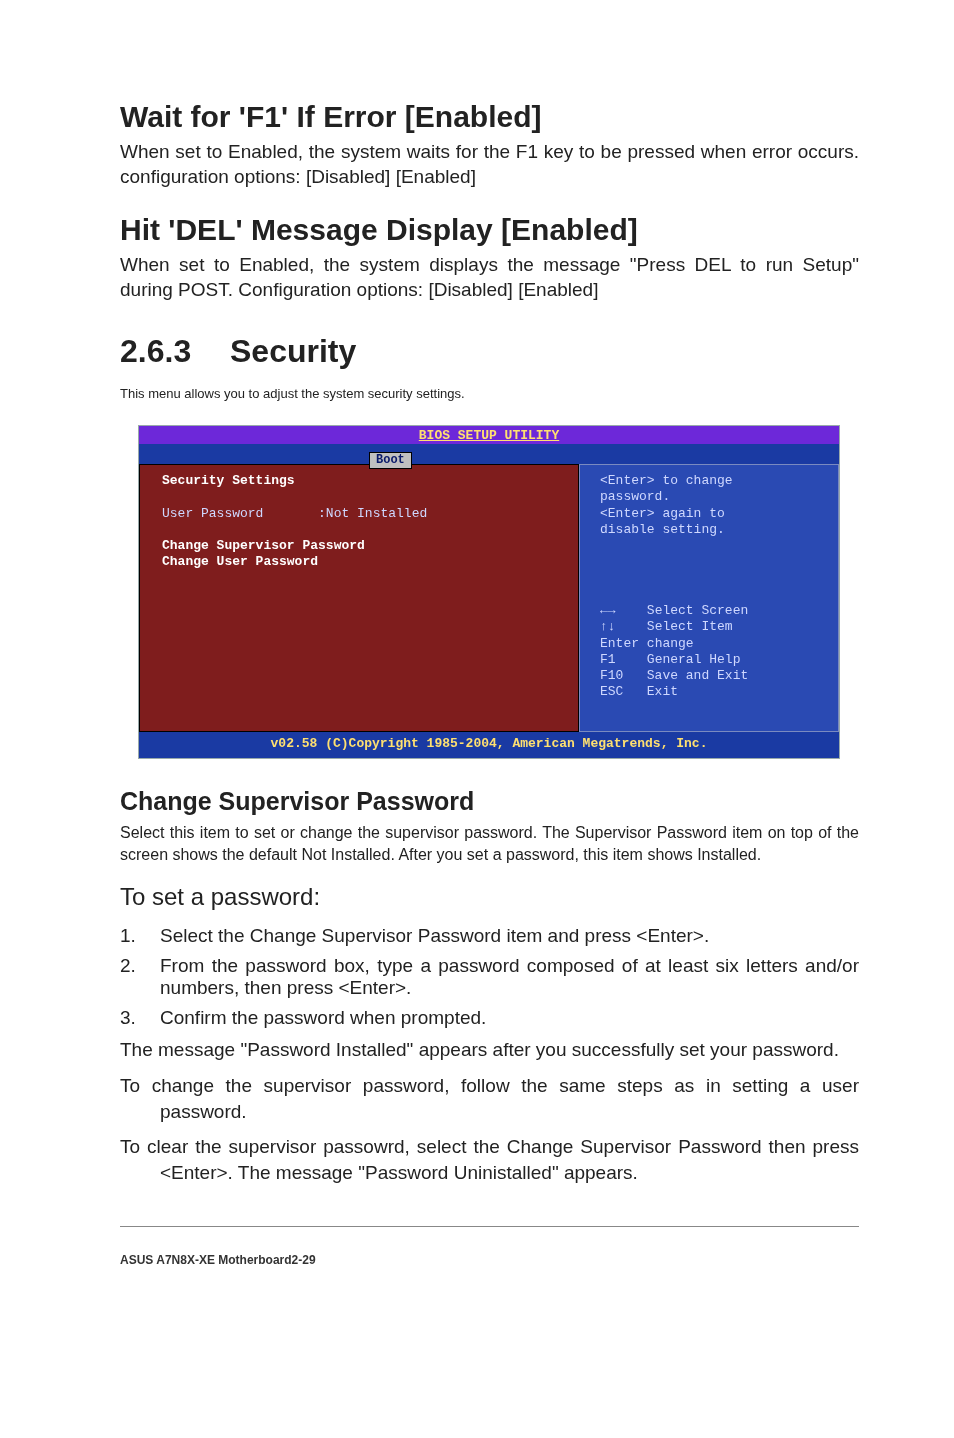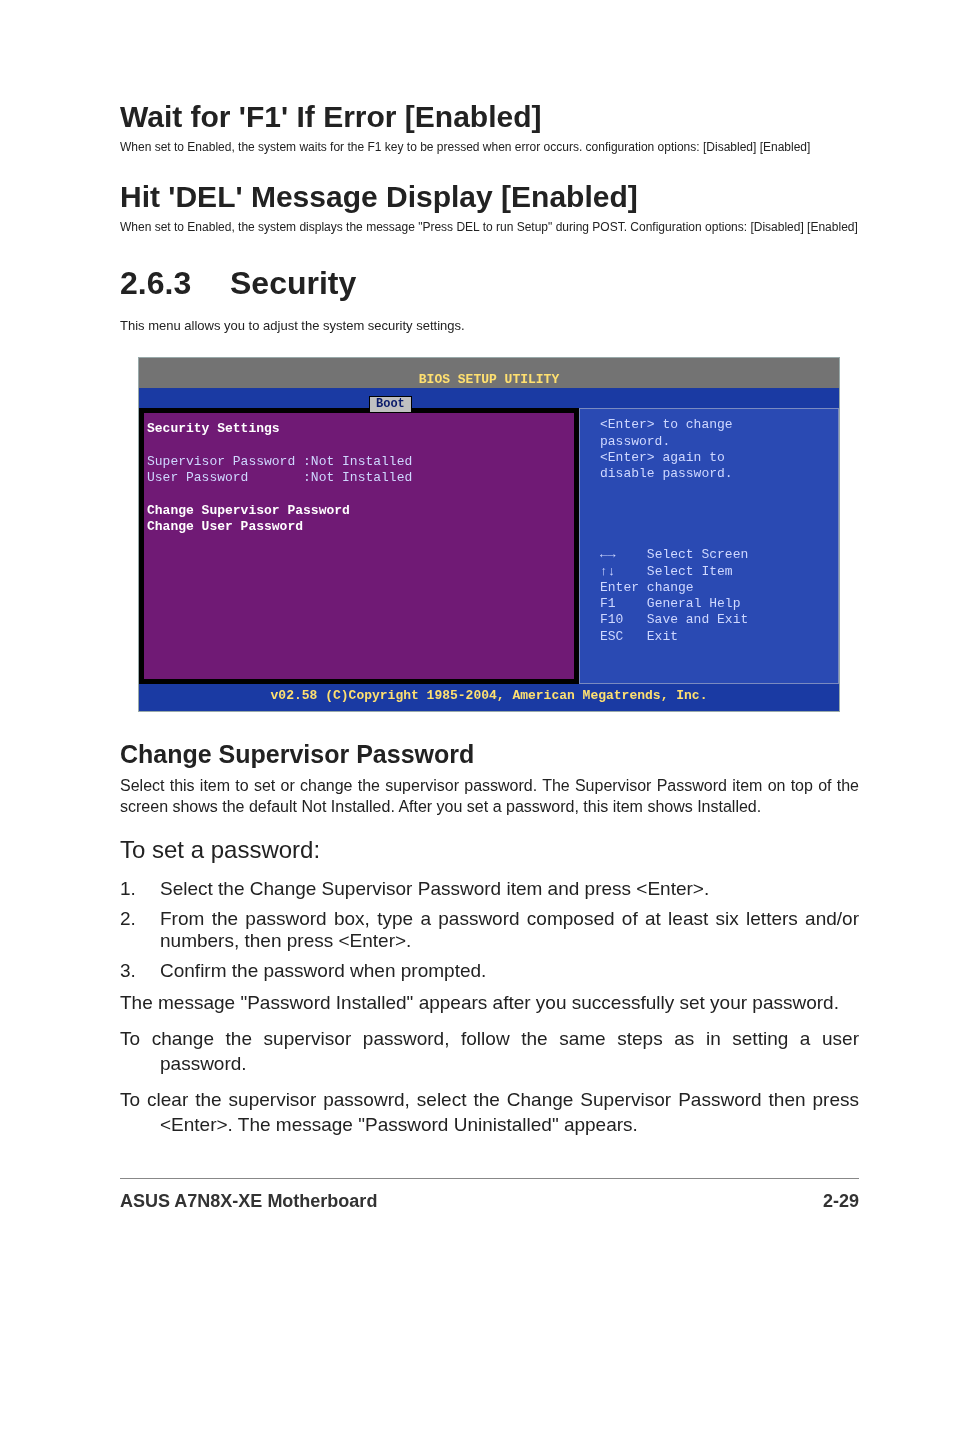--- a/index.html
+++ b/index.html
@@ -12,21 +12,21 @@
   }
   .page {
     padding: 100px 95px 40px 120px;
   }
   h2.heading {
     font-size: 30px;
     font-weight: bold;
     margin: 0 0 6px 0;
   }
   p.body {
-    font-size: 12px;
+    font-size: 19px;
     line-height: 1.3;
     margin: 0 0 24px 0;
     text-align: justify;
   }
   h1.section {
     font-size: 32px;
     font-weight: bold;
     margin: 30px 0 16px 0;
   }
   .section .num { display:inline-block; width: 110px; }
@@ -42,23 +42,24 @@
     font-family: "Courier New", monospace;
     font-size: 13px;
     line-height: 1.25;
     border: 1px solid #9aa;
     background: #1a3aa3;
     position: relative;
   }
   .bios-title {
     text-align: center;
     color: #ffe070;
-    background: #737373;
-    padding: 14px 0 0 0;
-    font-weight: bold;
+    background: #6d28d9;
+    padding: 2px 0 0 0;
+    font-weight: bold;
+    text-decoration: underline;
   }
   .bios-tabrow {
     background: #1a3aa3;
     height: 20px;
     position: relative;
   }
   .bios-tab {
     position: absolute;
     left: 230px;
     top: 8px;
@@ -68,23 +69,23 @@
     padding: 0px 6px;
     font-weight: bold;
     font-size: 12px;
   }
   .bios-panes {
     display: flex;
     background: #1a3aa3;
   }
   .bios-left {
     flex: 1 1 auto;
-    background: #701a75;
-    border: 5px solid #000000;
-    padding: 8px 3px;
+    background: #7f1d1d;
+    border: 1px solid #000000;
+    padding: 8px 22px;
     color: #dfe8ff;
     min-height: 250px;
   }
   .bios-left .title {
     color: #ffffff;
     font-weight: bold;
   }
   .bios-left .row {
     white-space: pre;
     color: #cfd8ff;
@@ -144,24 +145,23 @@
     text-align: justify;
     padding-left: 40px;
     text-indent: -40px;
     margin: 0 0 10px 0;
     line-height: 1.35;
   }
 
   .footer {
     border-top: 1px solid #888;
     margin-top: 40px;
-    padding-top: 12px;
+    padding-top: 26px;
     display: flex;
-    justify-content: space-between;
-    font-size: 18px;
+    font-size: 12px;
     font-weight: bold;
     color: #333;
   }
 </style>
 </head>
 <body>
 
 <div class="page">
 
   <h2 class="heading">Wait for 'F1' If Error [Enabled]</h2>
@@ -178,31 +178,30 @@
   <div class="bios-wrap">
     <div class="bios">
       <div class="bios-title">BIOS SETUP UTILITY</div>
       <div class="bios-tabrow">
         <div class="bios-tab">Boot</div>
       </div>
       <div class="bios-panes">
         <div class="bios-left">
           <div class="title">Security Settings</div>
           <div>&nbsp;</div>
-          <div class="row"><span>Supervisor Password :</span><span>Not Installed</span></div>
           <div class="row"><span>User Password       :</span><span>Not Installed</span></div>
           <div>&nbsp;</div>
           <div class="hi">Change Supervisor Password</div>
           <div class="hi">Change User Password</div>
         </div>
         <div class="bios-right">
           <div>&lt;Enter&gt; to change</div>
           <div>password.</div>
           <div>&lt;Enter&gt; again to</div>
-          <div>disable password.</div>
+          <div>disable setting.</div>
           <div>&nbsp;</div>
             <div>&nbsp;</div>
             <div>&nbsp;</div>
             <div>&nbsp;</div>
           <div class="kv"><span>←→</span>    <span>Select Screen</span></div>
           <div class="kv"><span>↑↓</span>    <span>Select Item</span></div>
           <div class="kv"><span>Enter</span> <span>change</span></div>
           <div class="kv"><span>F1</span>    <span>General Help</span></div>
           <div class="kv"><span>F10</span>   <span>Save and Exit</span></div>
           <div class="kv"><span>ESC</span>   <span>Exit</span></div>

